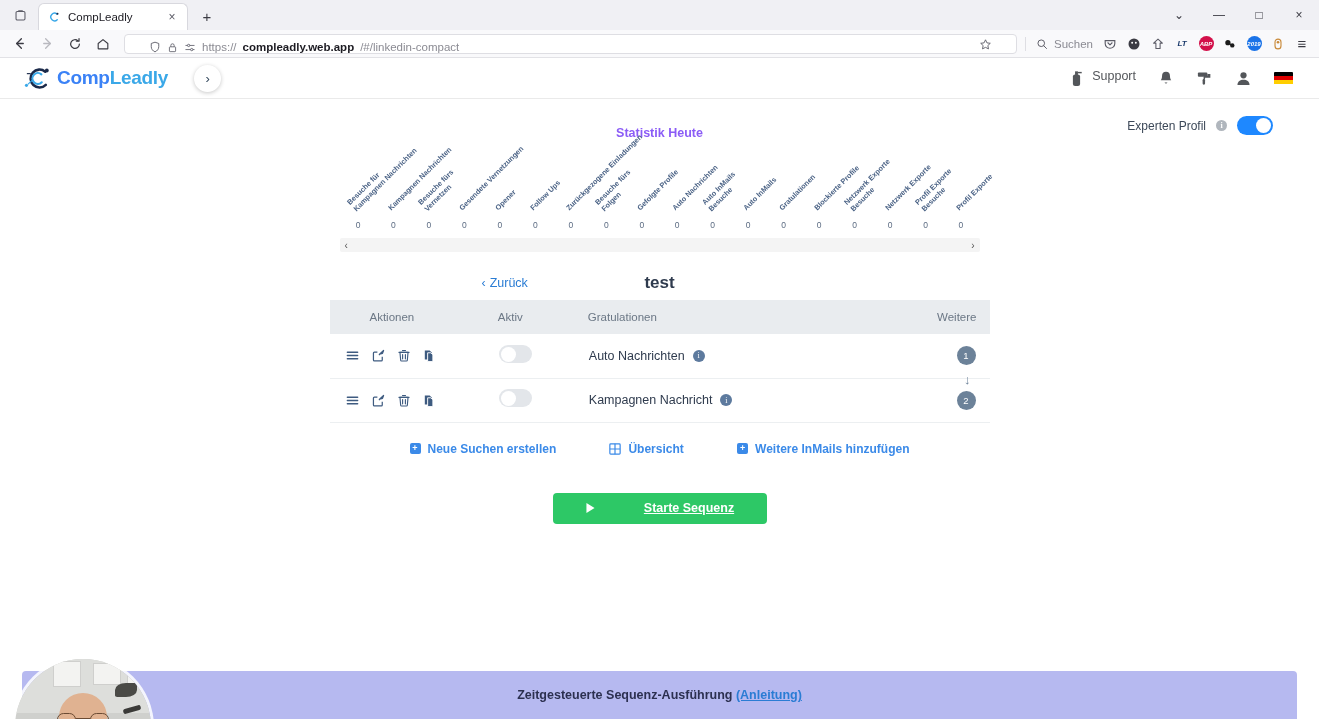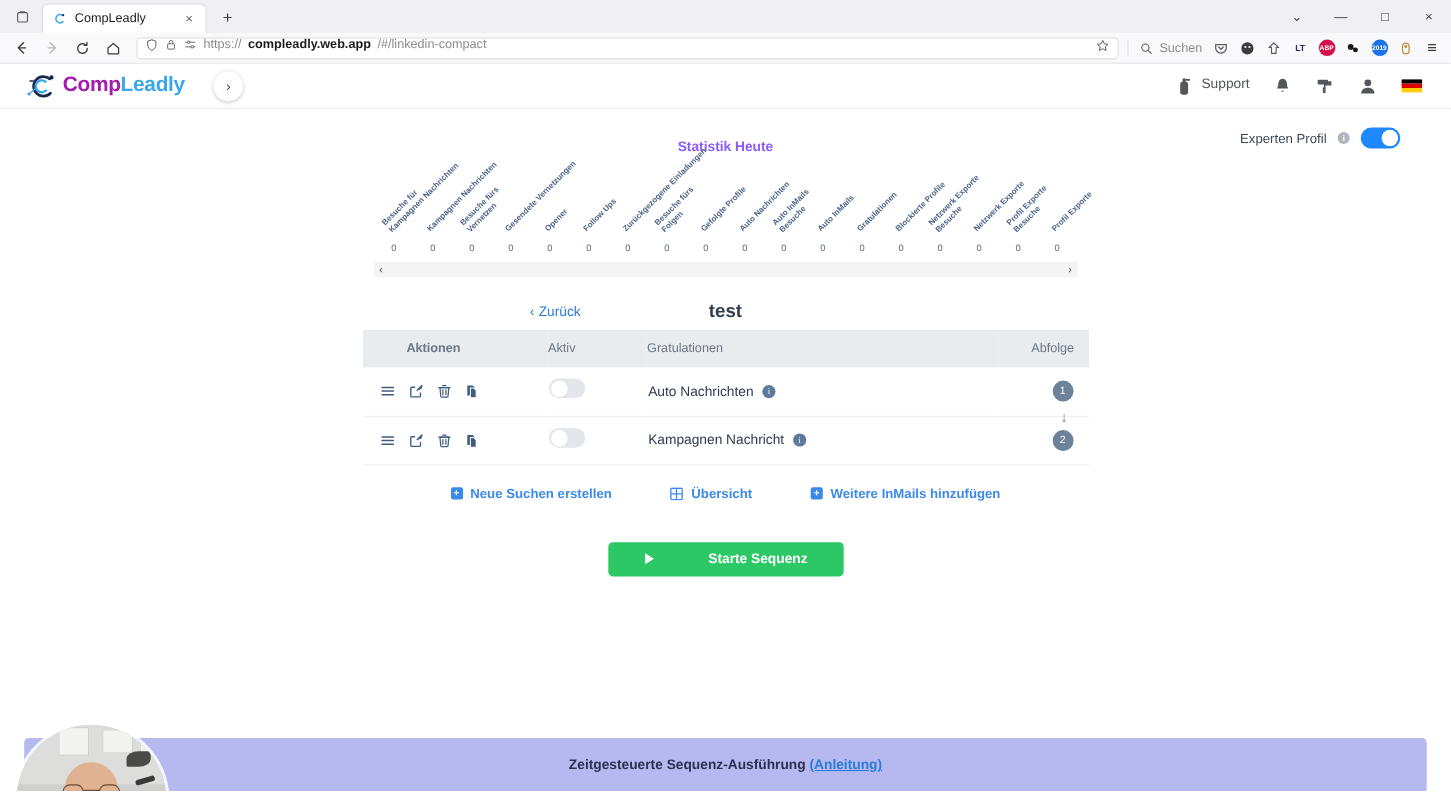--- a/index.html
+++ b/index.html
@@ -43,41 +43,41 @@
 
   .navbar {
     height: 28px; background: #f9f9fb; display:flex; align-items:center;
     padding: 0 6px; gap: 2px; border-bottom: 1px solid #e2e2e6;
     position: relative;
   }
   .navbtn { width:26px;height:26px;display:flex;align-items:center;justify-content:center;color:#3b3b43; }
   .navbtn.dim { color:#b9b9bf; }
   .urlbar {
     flex: 1; height: 20px; background:#ffffff; border:1px solid #dedee3; border-radius: 4px;
-    display:flex; align-items:flex-start; gap:6px; padding: 0 7px; margin: 0 6px;
+    display:flex; align-items:flex-end; gap:6px; padding: 0 24px; margin: 0 6px;
     font-size: 11.5px; color:#8b8b93; max-width: 1005px;
   }
   .urlbar .shield, .urlbar .lock, .urlbar .perm { color:#5b5b66; display:flex;align-items:center; }
   .url-strong { color:#1c1b22; font-weight:bold; }
   .urlbar .star { margin-left:auto; color:#5b5b66; }
   .searchdiv { width:1px; height:14px; background:#dedee3; }
   .searchbox { display:flex; align-items:flex-start; gap:6px; font-size:11.5px; color:#8b8b93; padding-left:8px; }
-  .extbar { display:flex; align-items:center; gap:2px; margin-left:4px; }
+  .extbar { display:flex; align-items:center; gap:2px; margin-left:4px;font-style:italic; }
   .ext { width:22px;height:22px;display:flex;align-items:center;justify-content:center;border-radius:3px;}
   .ext-circ { width:15px;height:15px;border-radius:50%; display:flex;align-items:center;justify-content:center;
               color:#fff; font-size:6px; font-weight:bold; }
 
   
   .apphead {
     height: 41px; background:#fff; display:flex; align-items:center;
     border-bottom: 1px solid #eaeaea; position: relative;
   }
   .logo-wrap { display:flex; align-items:center; margin-left: 22px; gap: 4px; }
   .logo-text { font-size: 19px; font-weight: 600; letter-spacing:-0.3px; }
-  .logo-comp { color:#a21caf; }
+  .logo-comp { color:#3b82f6; }
   .logo-leadly { color:#3aa8e8; }
   .sidebar-toggle {
     width: 27px; height: 27px; border-radius: 50%; background:#fff;
     box-shadow: 0 1px 4px rgba(0,0,0,.22);
     display:flex; align-items:center; justify-content:center;
     margin-left: 26px; color:#34495e; font-size: 13px;
   }
   .head-right { margin-left:auto; display:flex; align-items:center; gap: 22px; padding-right: 26px; }
   .head-item { display:flex; align-items:flex-start; gap:7px; color:#53565a; font-size: 12.5px; }
   .flag { width:19px; height:13px; border-radius:1px; overflow:hidden; display:flex; flex-direction:column; }
@@ -126,21 +126,21 @@
   .seqwrap { width: 660px; margin: 14px auto 0; }
   .seq-topbar { display:flex; align-items:center; height: 34px; position:relative; }
   .back-link { color:#2a7cd4; font-size:12.5px; margin-left:152px; display:flex; align-items:center; gap:4px; }
   .seq-name { position:absolute; left:0; right:0; text-align:center; font-size:17px; font-weight:bold; color:#2f3b4e; }
 
   table.seq { width:100%; border-collapse: collapse; }
   table.seq thead th {
     background:#e9ecef; color:#6b7785; font-size:11.5px; font-weight:normal;
     text-align:left; padding: 11px 0; height:30px;
   }
-  table.seq thead th.c-actions { padding-left: 40px; font-weight: bold; }
+  table.seq thead th.c-actions { padding-left: 40px; }
   table.seq thead th.c-aktiv { width: 90px; }
   table.seq thead th.c-desc { width: 320px; }
   table.seq thead th.c-abfolge { text-align:right; padding-right: 13px; }
   table.seq tbody td { border-bottom: 1px solid #eceff1; height: 44px; vertical-align: middle; }
   .row-actions { display:flex; align-items:center; gap: 11px; padding-left: 14px; color:#3e5b80; }
   .row-actions span { display:flex; align-items:center; }
   .desc-cell { font-size: 12.5px; color:#2f3b4e; display:flex; align-items:center; gap:8px; }
   .desc-info { width:12px;height:12px;border-radius:50%;background:#5d7a9e;color:#fff;font-size:8px;
                display:flex;align-items:center;justify-content:center; font-family:"Liberation Serif", serif; }
   .abf-cell { position:relative; }
@@ -152,21 +152,21 @@
   .step-arrow { position:absolute; right: 19px; top: 39px; color:#6c8299; font-size: 13px; line-height:1; z-index:2;}
 
   .seq-links { display:flex; justify-content:space-between; padding: 19px 80px 0; }
   .seq-link { display:flex; align-items:center; gap:7px; color:#3b8ae8; font-size:12px; font-weight:bold; }
   .plusbox { width:11px;height:11px;border-radius:2px;background:#3b8ae8;color:#fff;font-size:9px;
              display:flex;align-items:center;justify-content:center; line-height:1;}
 
   .start-btn {
     width: 214px; height: 31px; background:#2dc866; border-radius:4px;
     margin: 37px auto 0; display:flex; align-items:center; justify-content:center;
-    gap: 48px; color:#fff; font-size:12.5px; font-weight:bold;
+    gap: 48px; color:#fff; font-size:12.5px; font-weight:bold;text-decoration:underline;
   }
 
   
   .timed {
     position:absolute; left: 22px; right: 22px; top: 572px;
     background: #b6b9f0; border-radius: 4px 4px 0 0; height: 148px;
   }
   .timed-title { text-align:center; font-size:12.5px; font-weight:bold; color:#2c3050; padding-top: 17px; }
   .timed-title a { color:#2a7cd4; font-weight:bold; }
 
@@ -498,21 +498,21 @@
         </div>
         <div class="seq-name">test</div>
       </div>
 
       <table class="seq">
         <thead>
           <tr>
             <th class="c-actions">Aktionen</th>
             <th class="c-aktiv">Aktiv</th>
             <th class="c-desc">Gratulationen</th>
-            <th class="c-abfolge">Abfolge</th>
+            <th class="c-abfolge">Weitere</th>
           </tr>
         </thead>
         <tbody id="seq-body">
             <tr>
               <td>
                 <div class="row-actions">
                   <span>
                     <svg width="15" height="15" viewBox="0 0 16 16">
                       <path d="M2.5 4.5h11M2.5 8h11M2.5 11.5h11" stroke="currentColor" stroke-width="1.5" stroke-linecap="round"></path>
                     </svg>

